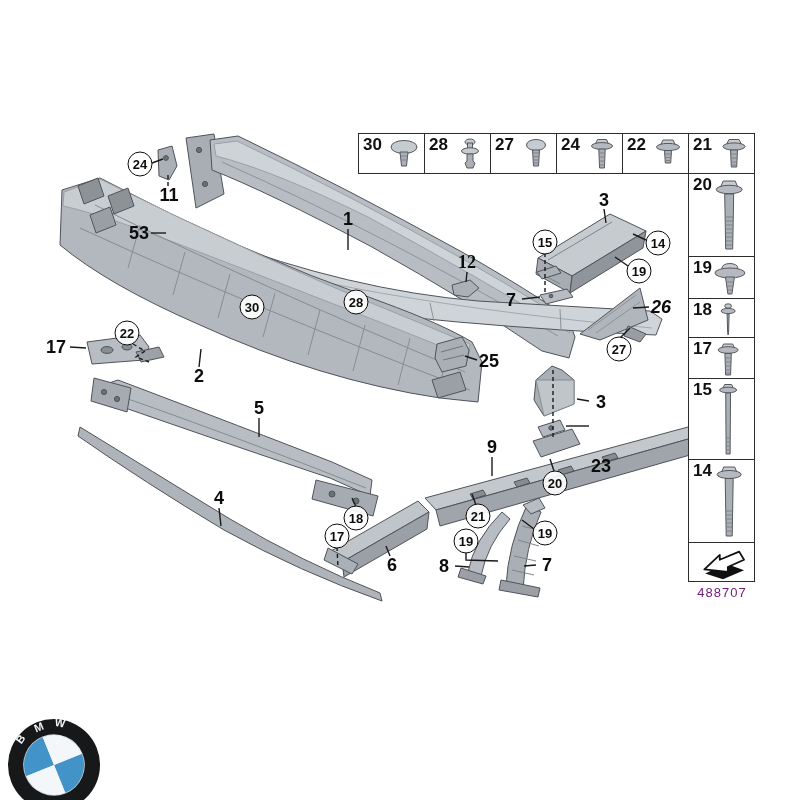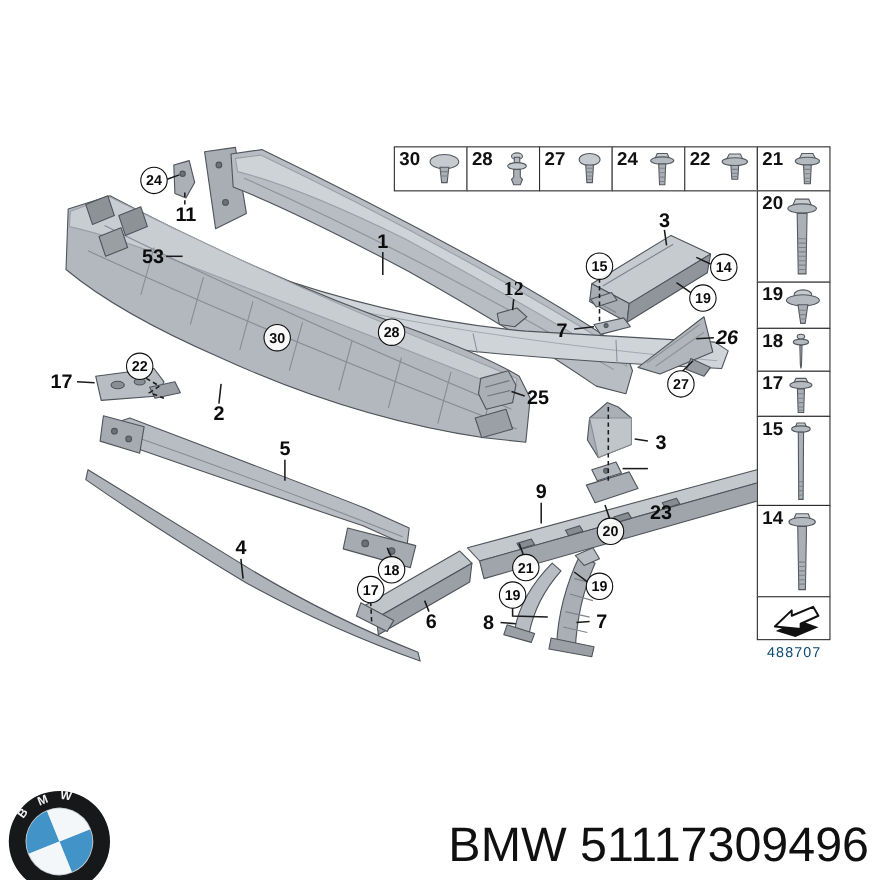--- a/index.html
+++ b/index.html
@@ -6,21 +6,21 @@
   #stage{position:relative;width:800px;height:800px;background:#ffffff;overflow:hidden;
          font-family:"Liberation Sans",sans-serif;}
   #parts-svg,#leader-svg{position:absolute;left:0;top:0;}
   
   .cell{position:absolute;border:1px solid #2c2c2c;background:#fff;box-sizing:border-box;}
   .cellnum{position:absolute;left:4px;top:1px;font-weight:700;font-size:17px;color:#111;}
   .cell svg.fast{position:absolute;}
   .toprow svg.fast{right:3px;top:3px;}
   .sidecol svg.fast{left:50%;transform:translateX(-32%);top:3px;}
   .drawno{position:absolute;left:678px;top:585px;width:88px;text-align:center;
-          font-size:13px;color:#0c4a6e;letter-spacing:1px;}
+          font-size:13px;color:#701a75;letter-spacing:1px;}
   
   .callout{position:absolute;transform:translate(-50%,-50%);font-weight:700;font-size:18px;
            color:#0c0c0c;white-space:nowrap;line-height:1;}
   .callout.circled{width:23px;height:23px;border:1.7px solid #0c0c0c;border-radius:50%;
            background:rgba(255,255,255,.9);font-size:13px;display:flex;align-items:center;
            justify-content:center;}
   
   #part-number{position:absolute;right:10px;top:744px;font-size:44px;color:#101010;
            font-weight:400;letter-spacing:0px;}
   #logo{position:absolute;left:6px;top:717px;}
@@ -349,15 +349,14 @@
       <path d="M48,48 L48,78 A30,30 0 0,0 78,48 Z" fill="#4293c8"></path>
       <path d="M48,48 L78,48 A30,30 0 0,0 48,18 Z" fill="#f4f7f9"></path>
       <path d="M48,48 L18,48 A30,30 0 0,0 48,78 Z" fill="#f4f7f9"></path>
       <g fill="#f2f4f6" font-family="Liberation Sans, sans-serif" font-size="11" font-weight="700" text-anchor="middle">
         <text x="27" y="15" transform="rotate(-32 27 12)">B</text>
         <text x="48" y="11">M</text>
         <text x="69" y="15" transform="rotate(32 69 12)">W</text>
       </g>
     </g>
   </svg>
-  <div id="part-number">BMW 51117309496</div>
 
 </div>
 
 </body></html>

